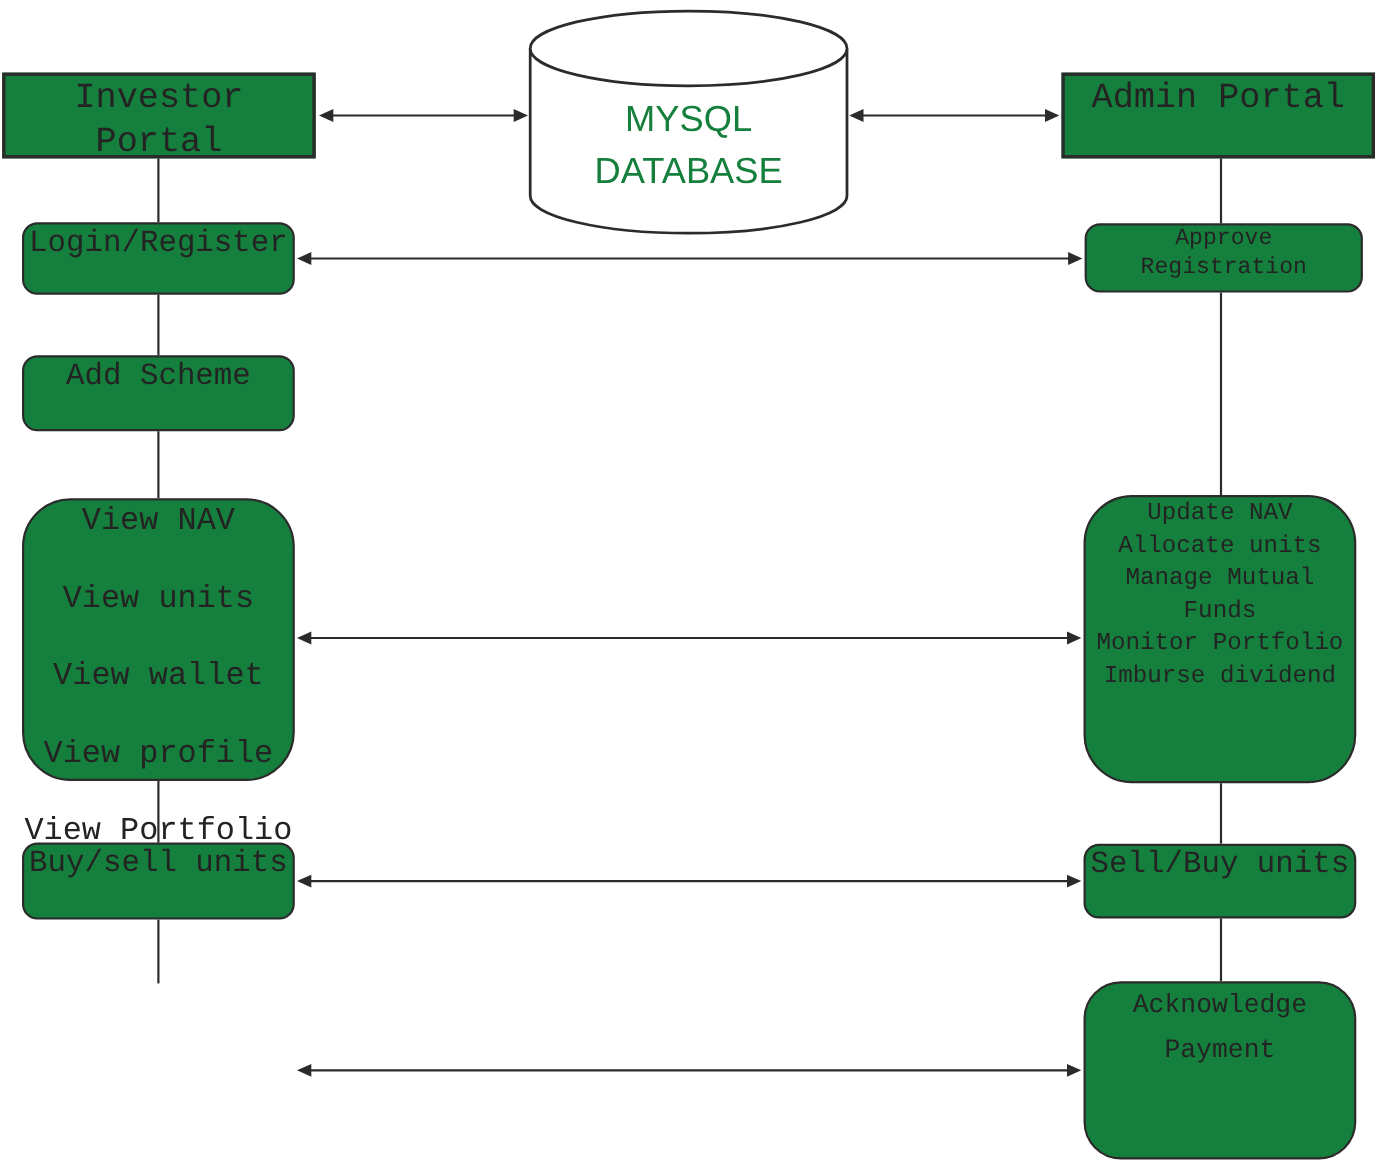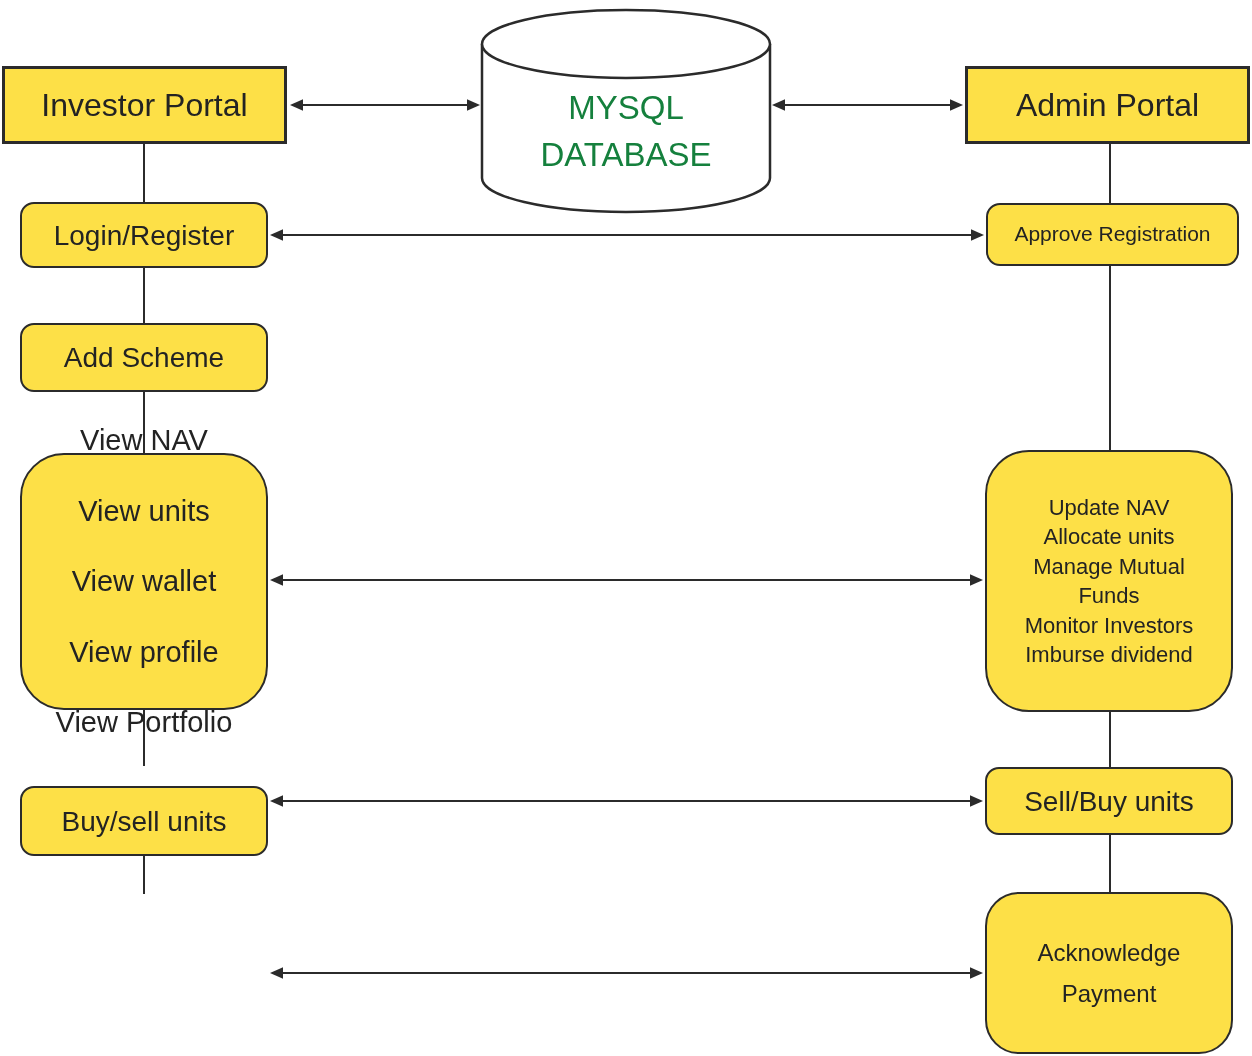--- a/index.html
+++ b/index.html
@@ -19,29 +19,29 @@
   .wires {
     position: absolute;
     left: 0;
     top: 0;
     width: 1252px;
     height: 1056px;
   }
   .node {
     position: absolute;
     box-sizing: border-box;
-    background: #fde047;
+    background: #15803d;
     border: 2px solid #2b2b2b;
     display: flex;
     flex-direction: column;
     align-items: center;
-    justify-content: center;
     text-align: center;
     line-height: 1.25;
     color: #232323;
+    font-family: Liberation Mono, monospace;
   }
   .portal {
     border-width: 3px;
     border-radius: 0;
     font-size: 32px;
   }
   .small {
     border-radius: 14px;
     font-size: 28px;
   }
@@ -142,33 +142,33 @@
   <div class="node small" style="left:20px; top:323px; width:248px; height:69px;">
     <span>Add Scheme</span>
   </div>
   <div class="node big" style="left:20px; top:453px; width:248px; height:257px; font-size:29px; line-height:38.5px;gap:32px;">
     <span class="ln">View NAV</span>
     <span class="ln">View units</span>
     <span class="ln">View wallet</span>
     <span class="ln">View profile</span>
     <span class="ln">View Portfolio</span>
   </div>
-  <div class="node small" style="left:20px; top:786px; width:248px; height:70px;">
+  <div class="node small" style="left:20px; top:766px; width:248px; height:70px;">
     <span>Buy/sell units</span>
   </div>
 
   <div class="node small" style="left:986px; top:203px; width:253px; height:63px; font-size:21px;">
     <span>Approve Registration</span>
   </div>
   <div class="node big" style="left:985px; top:450px; width:248px; height:262px; font-size:22px; line-height:29.5px;">
     <span class="ln">Update NAV</span>
     <span class="ln">Allocate units</span>
     <span class="ln">Manage Mutual</span>
     <span class="ln">Funds</span>
-    <span class="ln">Monitor Investors</span>
+    <span class="ln">Monitor Portfolio</span>
     <span class="ln">Imburse dividend</span>
   </div>
   <div class="node small" style="left:985px; top:767px; width:248px; height:68px;">
     <span>Sell/Buy units</span>
   </div>
   <div class="node big" style="left:985px; top:892px; width:248px; height:162px; border-radius:34px; font-size:24px; line-height:41px;">
     <span class="ln">Acknowledge</span>
     <span class="ln">Payment</span>
   </div>
 

